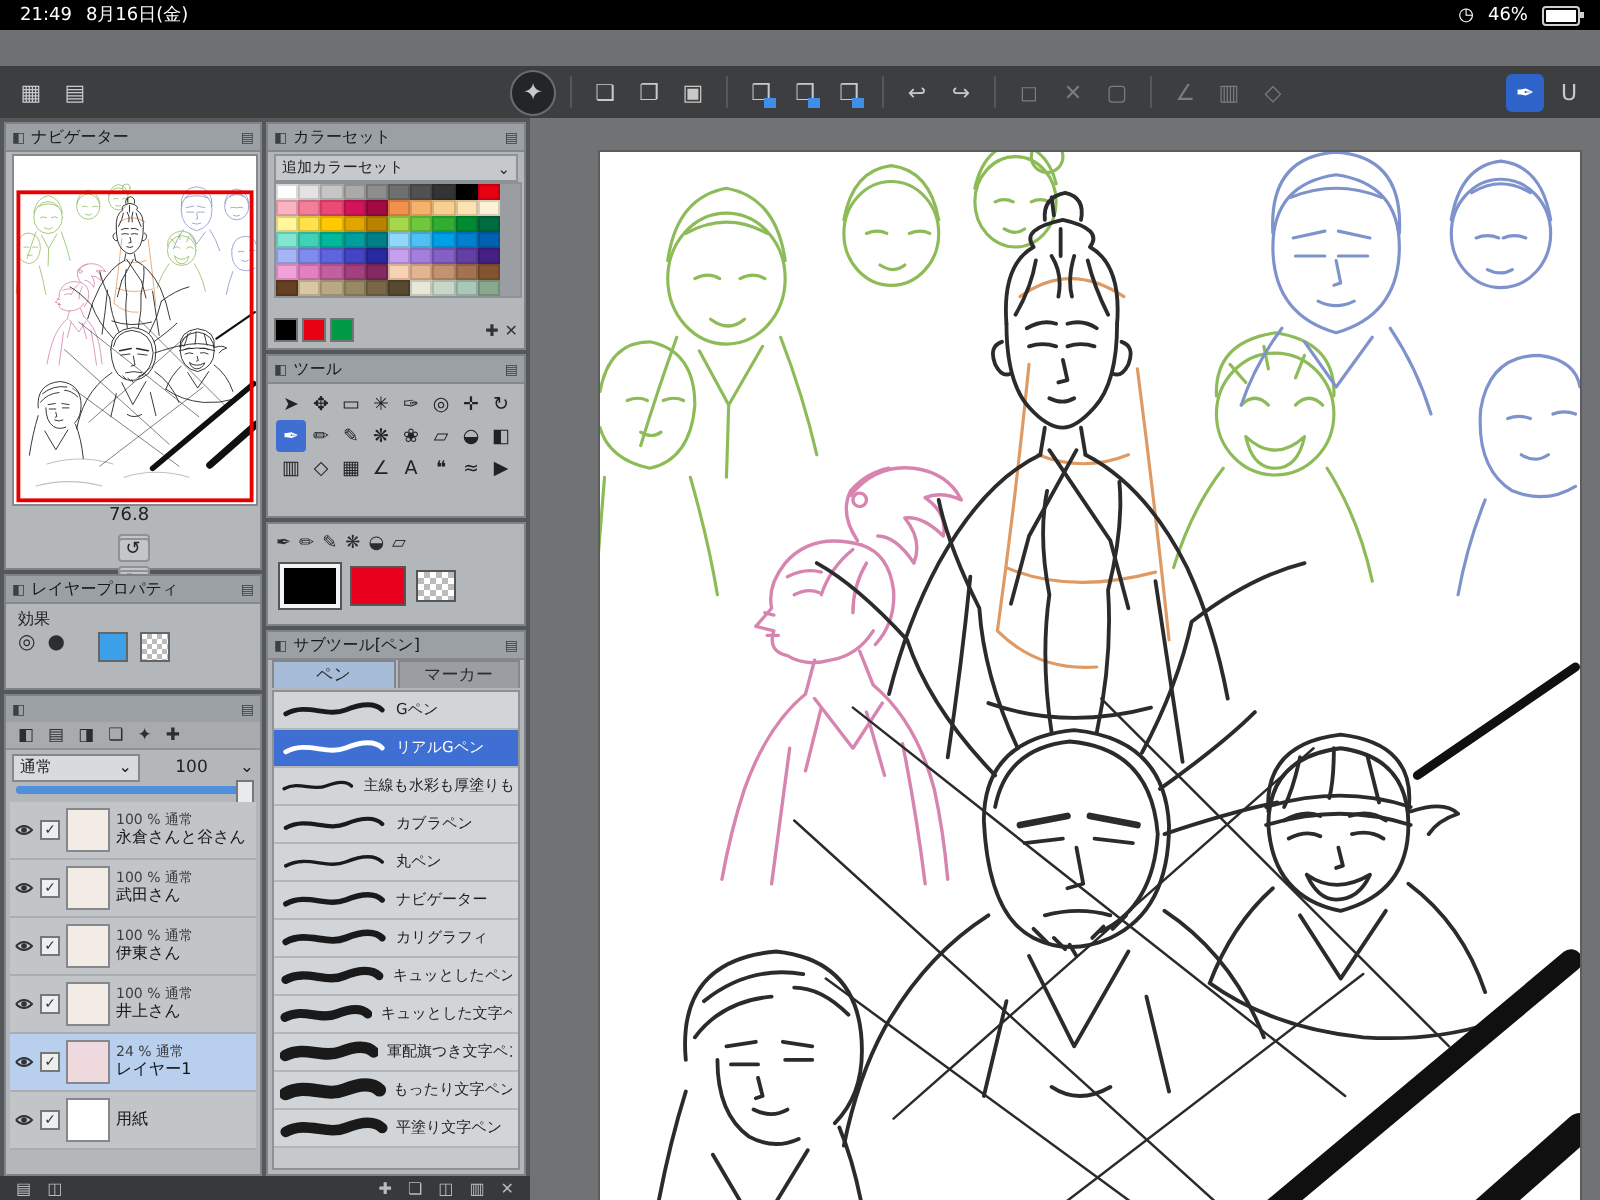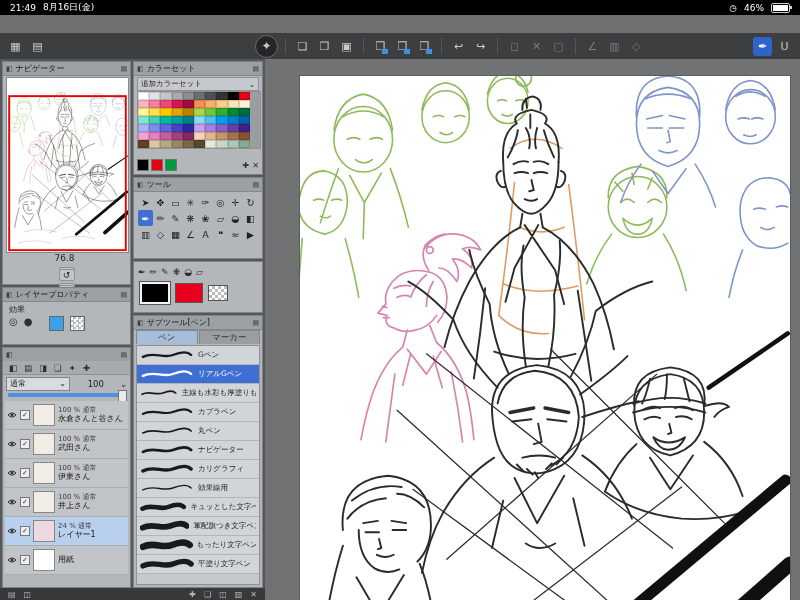--- a/index.html
+++ b/index.html
@@ -806,27 +806,27 @@
             <span class="brush-name">ナビゲーター</span>
           </div>
 
           <div class="brush-row">
             <svg class="stroke" width="54" height="12" viewBox="0 0 56 12">
               <path d="M3 8 C 14 2, 24 10, 34 6 S 50 3, 53 6" fill="none" stroke="#1a1a1a" stroke-linecap="round" style="stroke-width: 3.5;"></path>
             </svg>
             <span class="brush-name">カリグラフィ</span>
           </div>
 
-
-          <div class="brush-row">
-            <svg class="stroke" width="54" height="12" viewBox="0 0 56 12">
-              <path d="M3 8 C 14 2, 24 10, 34 6 S 50 3, 53 6" fill="none" stroke="#1a1a1a" stroke-linecap="round" style="stroke-width: 1.5;"></path>
-            </svg>
-            <span class="brush-name">効果線用</span>
-          </div>
+          <div class="brush-row">
+            <svg class="stroke" width="54" height="12" viewBox="0 0 56 12">
+              <path d="M3 8 C 14 2, 24 10, 34 6 S 50 3, 53 6" fill="none" stroke="#1a1a1a" stroke-linecap="round" style="stroke-width: 4.5;"></path>
+            </svg>
+            <span class="brush-name">キュッとしたペン</span>
+          </div>
+
 
           <div class="brush-row">
             <svg class="stroke" width="54" height="12" viewBox="0 0 56 12">
               <path d="M3 8 C 14 2, 24 10, 34 6 S 50 3, 53 6" fill="none" stroke="#1a1a1a" stroke-linecap="round" style="stroke-width: 5.5;"></path>
             </svg>
             <span class="brush-name">キュッとした文字ペン</span>
           </div>
 
           <div class="brush-row">
             <svg class="stroke" width="54" height="12" viewBox="0 0 56 12">

